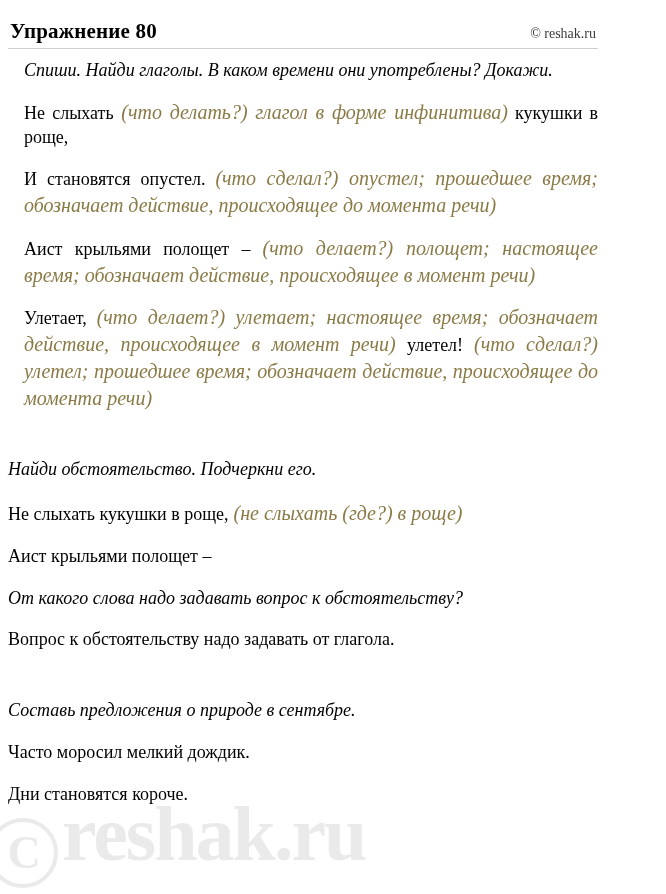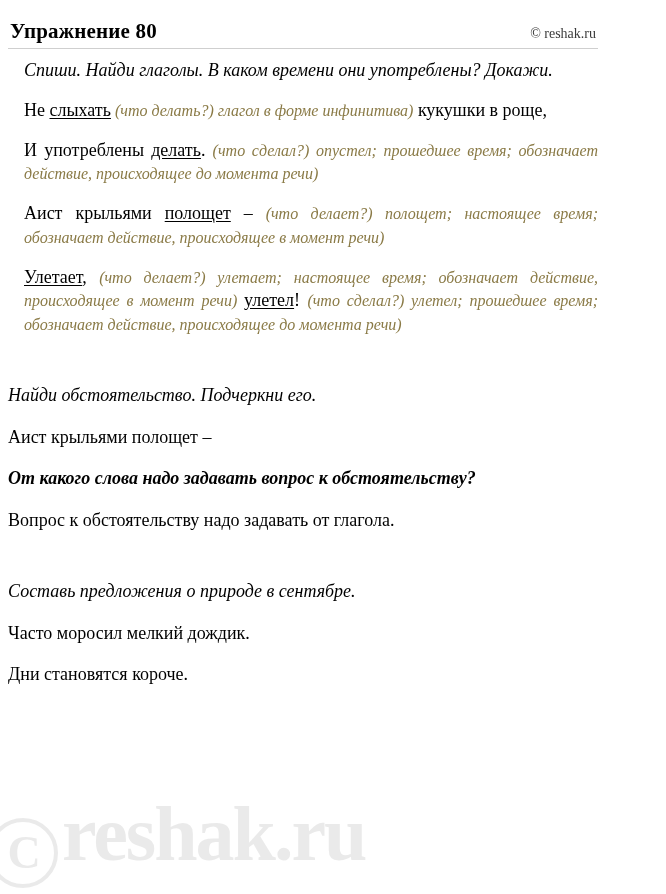--- a/index.html
+++ b/index.html
@@ -52,36 +52,35 @@
     font-size: 18px;
     line-height: 1.32;
     margin: 0 0 16px 16px;
     text-align: justify;
     text-justify: inter-word;
   }
   .block.italic {
     font-style: italic;
   }
   .u {
-    text-decoration: underline;
     text-underline-offset: 2px;
   }
   .note {
     font-style: italic;
     color: #8a7a46;
-    font-size: 16px;
+    font-size: 20px;
   }
   .answer {
     font-size: 18px;
     line-height: 1.32;
     margin: 0 0 18px 0;
   }
   .q-italic {
     font-style: italic;
-    font-weight: bold;
+    font-weight: normal;
     font-size: 18px;
     line-height: 1.32;
     margin: 0 0 18px 0;
   }
   .q-italic.normalweight {
     font-weight: normal;
     margin-top: 47px;
   }
   
   .watermark {
@@ -122,33 +121,36 @@
   </div>
   <hr class="rule">
 
   <p class="block italic">Спиши. Найди глаголы. В каком времени они употреблены? Докажи.</p>
 
   <p class="block">
     <span>Не </span><span class="u">слыхать</span><span class="note"> </span><span class="note">(что делать?) глагол в форме инфинитива)</span><span> кукушки в роще,</span>
   </p>
 
   <p class="block">
-    <span>И употреблены </span><span class="u">делать</span><span>. </span><span class="note">(что сделал?) опустел; прошедшее время; обозначает действие, происходящее до момента речи)</span>
+    <span>И становятся </span><span class="u">опустел</span><span>. </span><span class="note">(что сделал?) опустел; прошедшее время; обозначает действие, происходящее до момента речи)</span>
   </p>
 
   <p class="block">
     <span>Аист крыльями </span><span class="u">полощет</span><span> – </span><span class="note">(что делает?) полощет; настоящее время; обозначает действие, происходящее в момент речи)</span>
   </p>
 
   <p class="block">
     <span class="u">Улетает</span><span>, </span><span class="note">(что делает?) улетает; настоящее время; обозначает действие, происходящее в момент речи) </span><span class="u">улетел</span><span>! </span><span class="note">(что сделал?) улетел; прошедшее время; обозначает действие, происходящее до момента речи)</span>
   </p>
 
   <p class="q-italic normalweight">Найди обстоятельство. Подчеркни его.</p>
 
+  <p class="answer">
+    <span>Не слыхать кукушки </span><span class="u">в роще</span><span>,</span><span class="note"> (не слыхать (где?) в роще)</span>
+  </p>
 
   <p class="answer">Аист крыльями полощет –</p>
 
   <p class="q-italic">От какого слова надо задавать вопрос к обстоятельству?</p>
   <p class="answer">Вопрос к обстоятельству надо задавать от глагола.</p>
 
   <p class="q-italic normalweight">Составь предложения о природе в сентябре.</p>
   <p class="answer">Часто моросил мелкий дождик.</p>
   <p class="answer">Дни становятся короче.</p>
 

